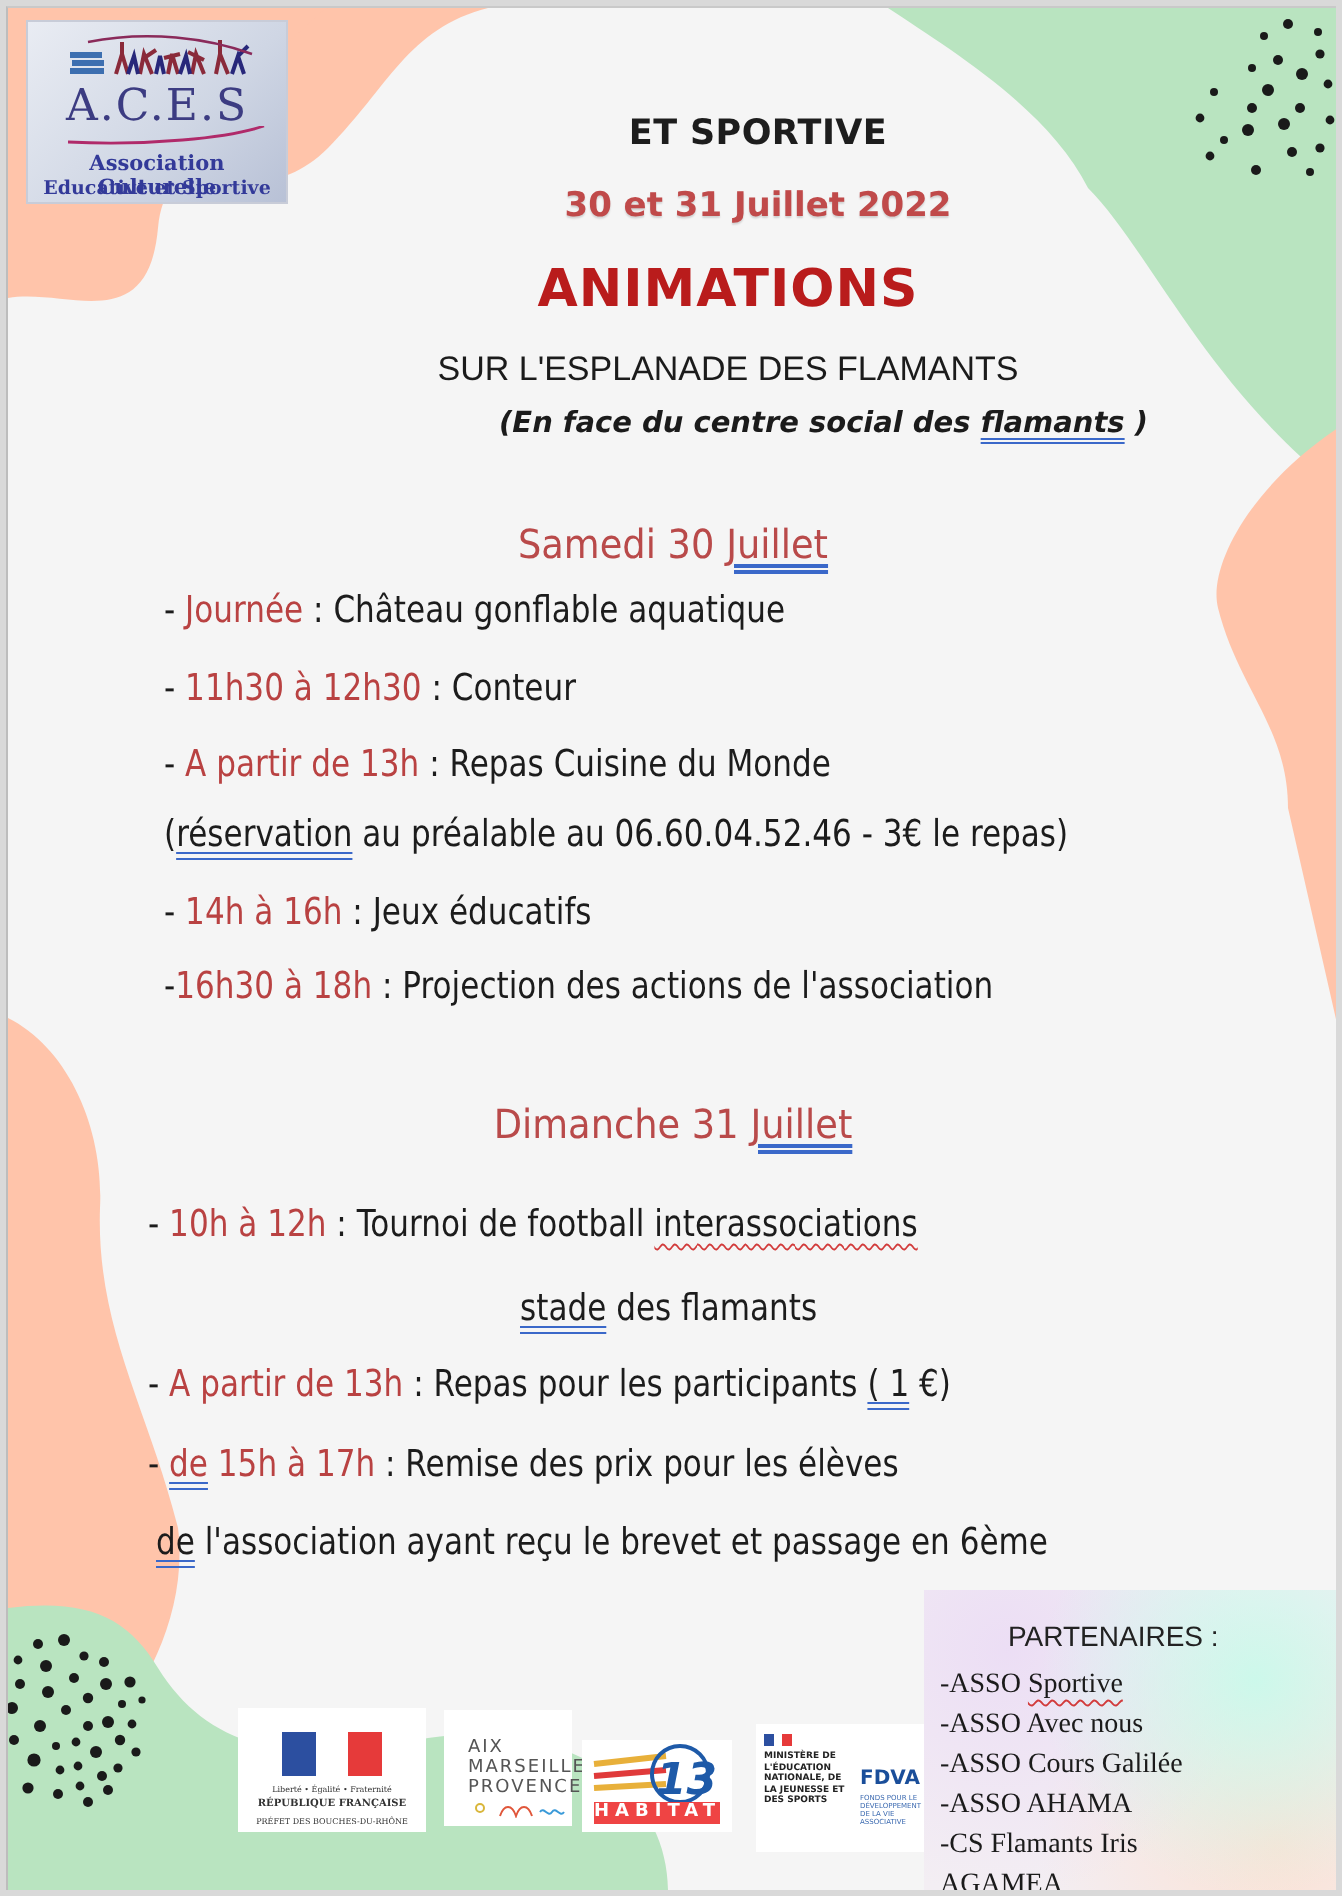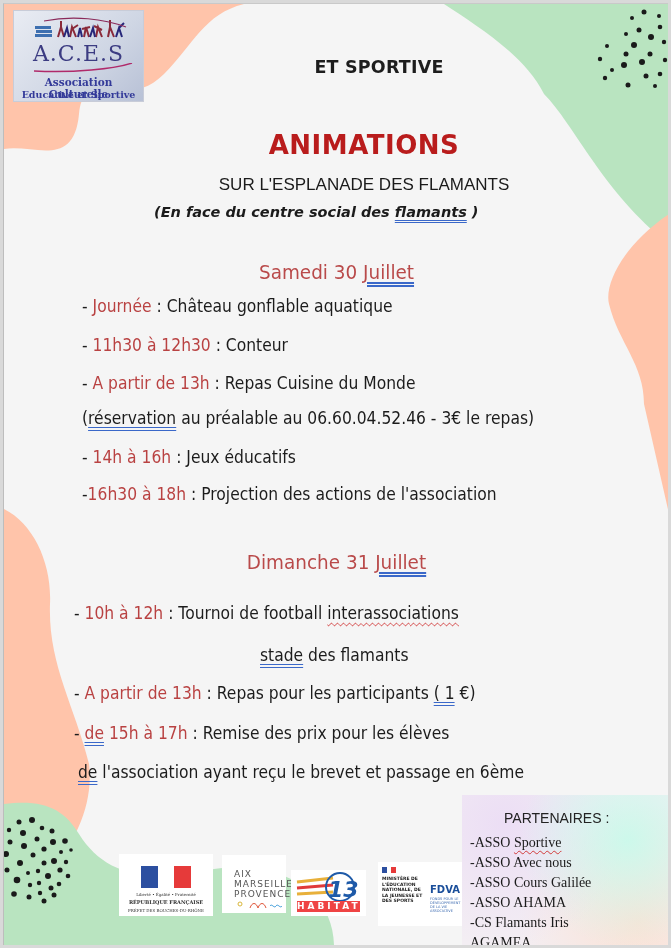--- a/index.html
+++ b/index.html
@@ -46,21 +46,21 @@
   .animations {
     position: absolute; left: 150px; width: 420px; top: 126px; text-align: center;
     font-family: "DejaVu Sans", sans-serif; font-weight: bold; font-size: 26px; color: #b91c1c;
     letter-spacing: 0.5px;
   }
   .esplanade {
     position: absolute; left: 150px; width: 420px; top: 171px; text-align: center;
     font-family: "Liberation Sans", sans-serif; font-size: 17px; color: #1b1b1b;
   }
   .face {
-    position: absolute; left: 150px; width: 420px; top: 200px; text-align: left;
+    position: absolute; left: 150px; width: 420px; top: 200px; text-align: right;
     font-family: "DejaVu Sans", sans-serif; font-style: italic; font-weight: bold; font-size: 14.5px; color: #1b1b1b;
   }
 
   .u-blue { text-decoration: underline double #3a68c9; text-underline-offset: 3px; }
   .u-red { text-decoration: underline wavy #d23b3b; text-underline-offset: 3px; text-decoration-thickness: 1px; }
 
   .day-title {
     position: absolute; left: 0; width: 665px; text-align: center;
     font-family: "DejaVu Sans", sans-serif; font-size: 20px; color: #b94a4a;
     transform: scaleX(0.92);
@@ -212,20 +212,21 @@
     </svg>
     <div class="logo-acronym">A.C.E.S</div>
     <svg style="position:absolute;left:20px;top:52px;width:100px;height:10px" viewBox="0 0 100 10">
       <path d="M0 8 C40 10 80 6 98 0" stroke="#b02a6a" stroke-width="1.4" fill="none"></path>
     </svg>
     <div class="logo-line1">Association Culturelle</div>
     <div class="logo-line2">Educative et Sportive</div>
   </div>
 
   <div class="title2">ET SPORTIVE</div>
+  <div class="date">30 et 31 Juillet 2022</div>
   <div class="animations">ANIMATIONS</div>
   <div class="esplanade">SUR L'ESPLANADE DES FLAMANTS</div>
   <div class="face"><span>(En face du centre social des </span><span class="u-blue">flamants</span><span> )</span></div>
 
   <div class="day-title" style="top:256px;"><span>Samedi 30 </span><span class="u-blue">Juillet</span></div>
 
   <div class="line" style="left:78px; top:291px;">
     <span>- </span><span class="red">Journée</span><span> : Château gonflable aquatique</span>
   </div>
   <div class="line" style="left:78px; top:330px;">

